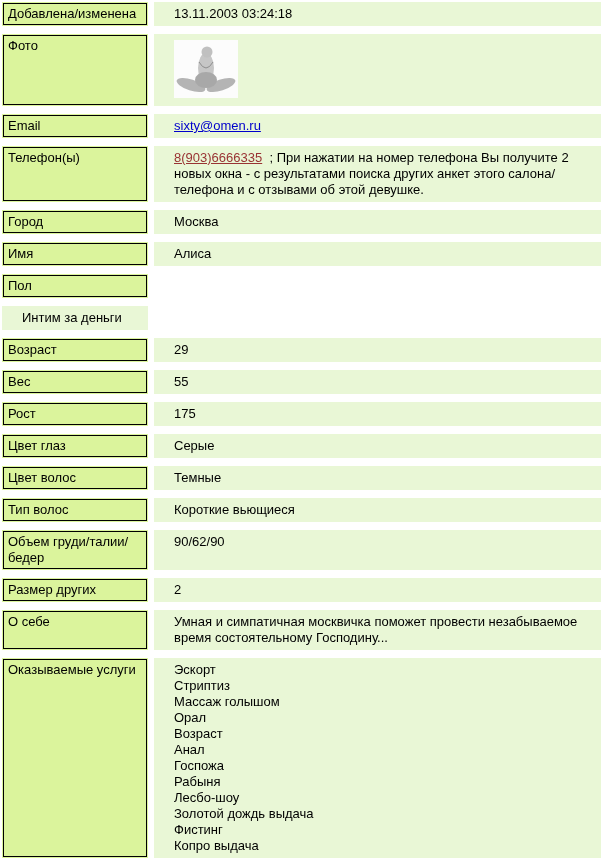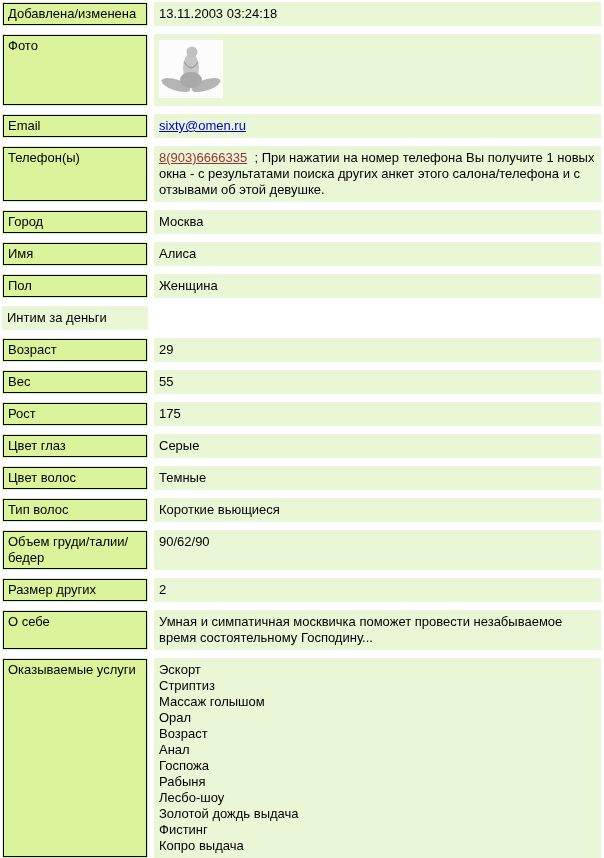--- a/index.html
+++ b/index.html
@@ -32,21 +32,21 @@
     padding: 1px;
     display: flex;
   }
   .label-box {
     flex: 1;
     border: 1px solid var(--cell-border);
     padding: 2px 4px;
   }
   .value-cell {
     background: var(--value-bg);
-    padding: 4px 5px;
+    padding: 4px 20px;
   }
   a.link-email {
     color: var(--email-link);
     text-decoration: underline;
     cursor: pointer;
     text-align: center;
   }
   a.link-phone {
     color: var(--phone-link);
     text-decoration: underline;
@@ -90,39 +90,38 @@
     <div class="row">
       <div class="label-cell">
         <div class="label-box"><span>Email</span></div>
       </div>
       <div class="value-cell"><a class="link-email">sixty@omen.ru</a></div>
     </div>
     <div class="row">
       <div class="label-cell">
         <div class="label-box"><span>Телефон(ы)</span></div>
       </div>
-      <div class="value-cell"><a class="link-phone">8(903)6666335</a>&nbsp; <span>; При нажатии на номер телефона Вы получите 1 новых окна - с результатами поиска других анкет этого салона/телефона и с отзывами об этой девушке.</span></div>
+      <div class="value-cell"><a class="link-phone">8(903)6666335</a>&nbsp; <span>; При нажатии на номер телефона Вы получите 2 новых окна - с результатами поиска других анкет этого салона/телефона и с отзывами об этой девушке.</span></div>
     </div>
     <div class="row">
       <div class="label-cell">
         <div class="label-box"><span>Город</span></div>
       </div>
       <div class="value-cell"><span>Москва</span></div>
     </div>
     <div class="row">
       <div class="label-cell">
         <div class="label-box"><span>Имя</span></div>
       </div>
       <div class="value-cell"><span>Алиса</span></div>
     </div>
     <div class="row">
       <div class="label-cell">
         <div class="label-box"><span>Пол</span></div>
       </div>
-      <div class="value-cell"><span>Женщина</span></div>
     </div>
     <div class="row">
       <div class="value-cell"><span>Интим за деньги</span></div>
     </div>
     <div class="row">
       <div class="label-cell">
         <div class="label-box"><span>Возраст</span></div>
       </div>
       <div class="value-cell"><span>29</span></div>
     </div>

